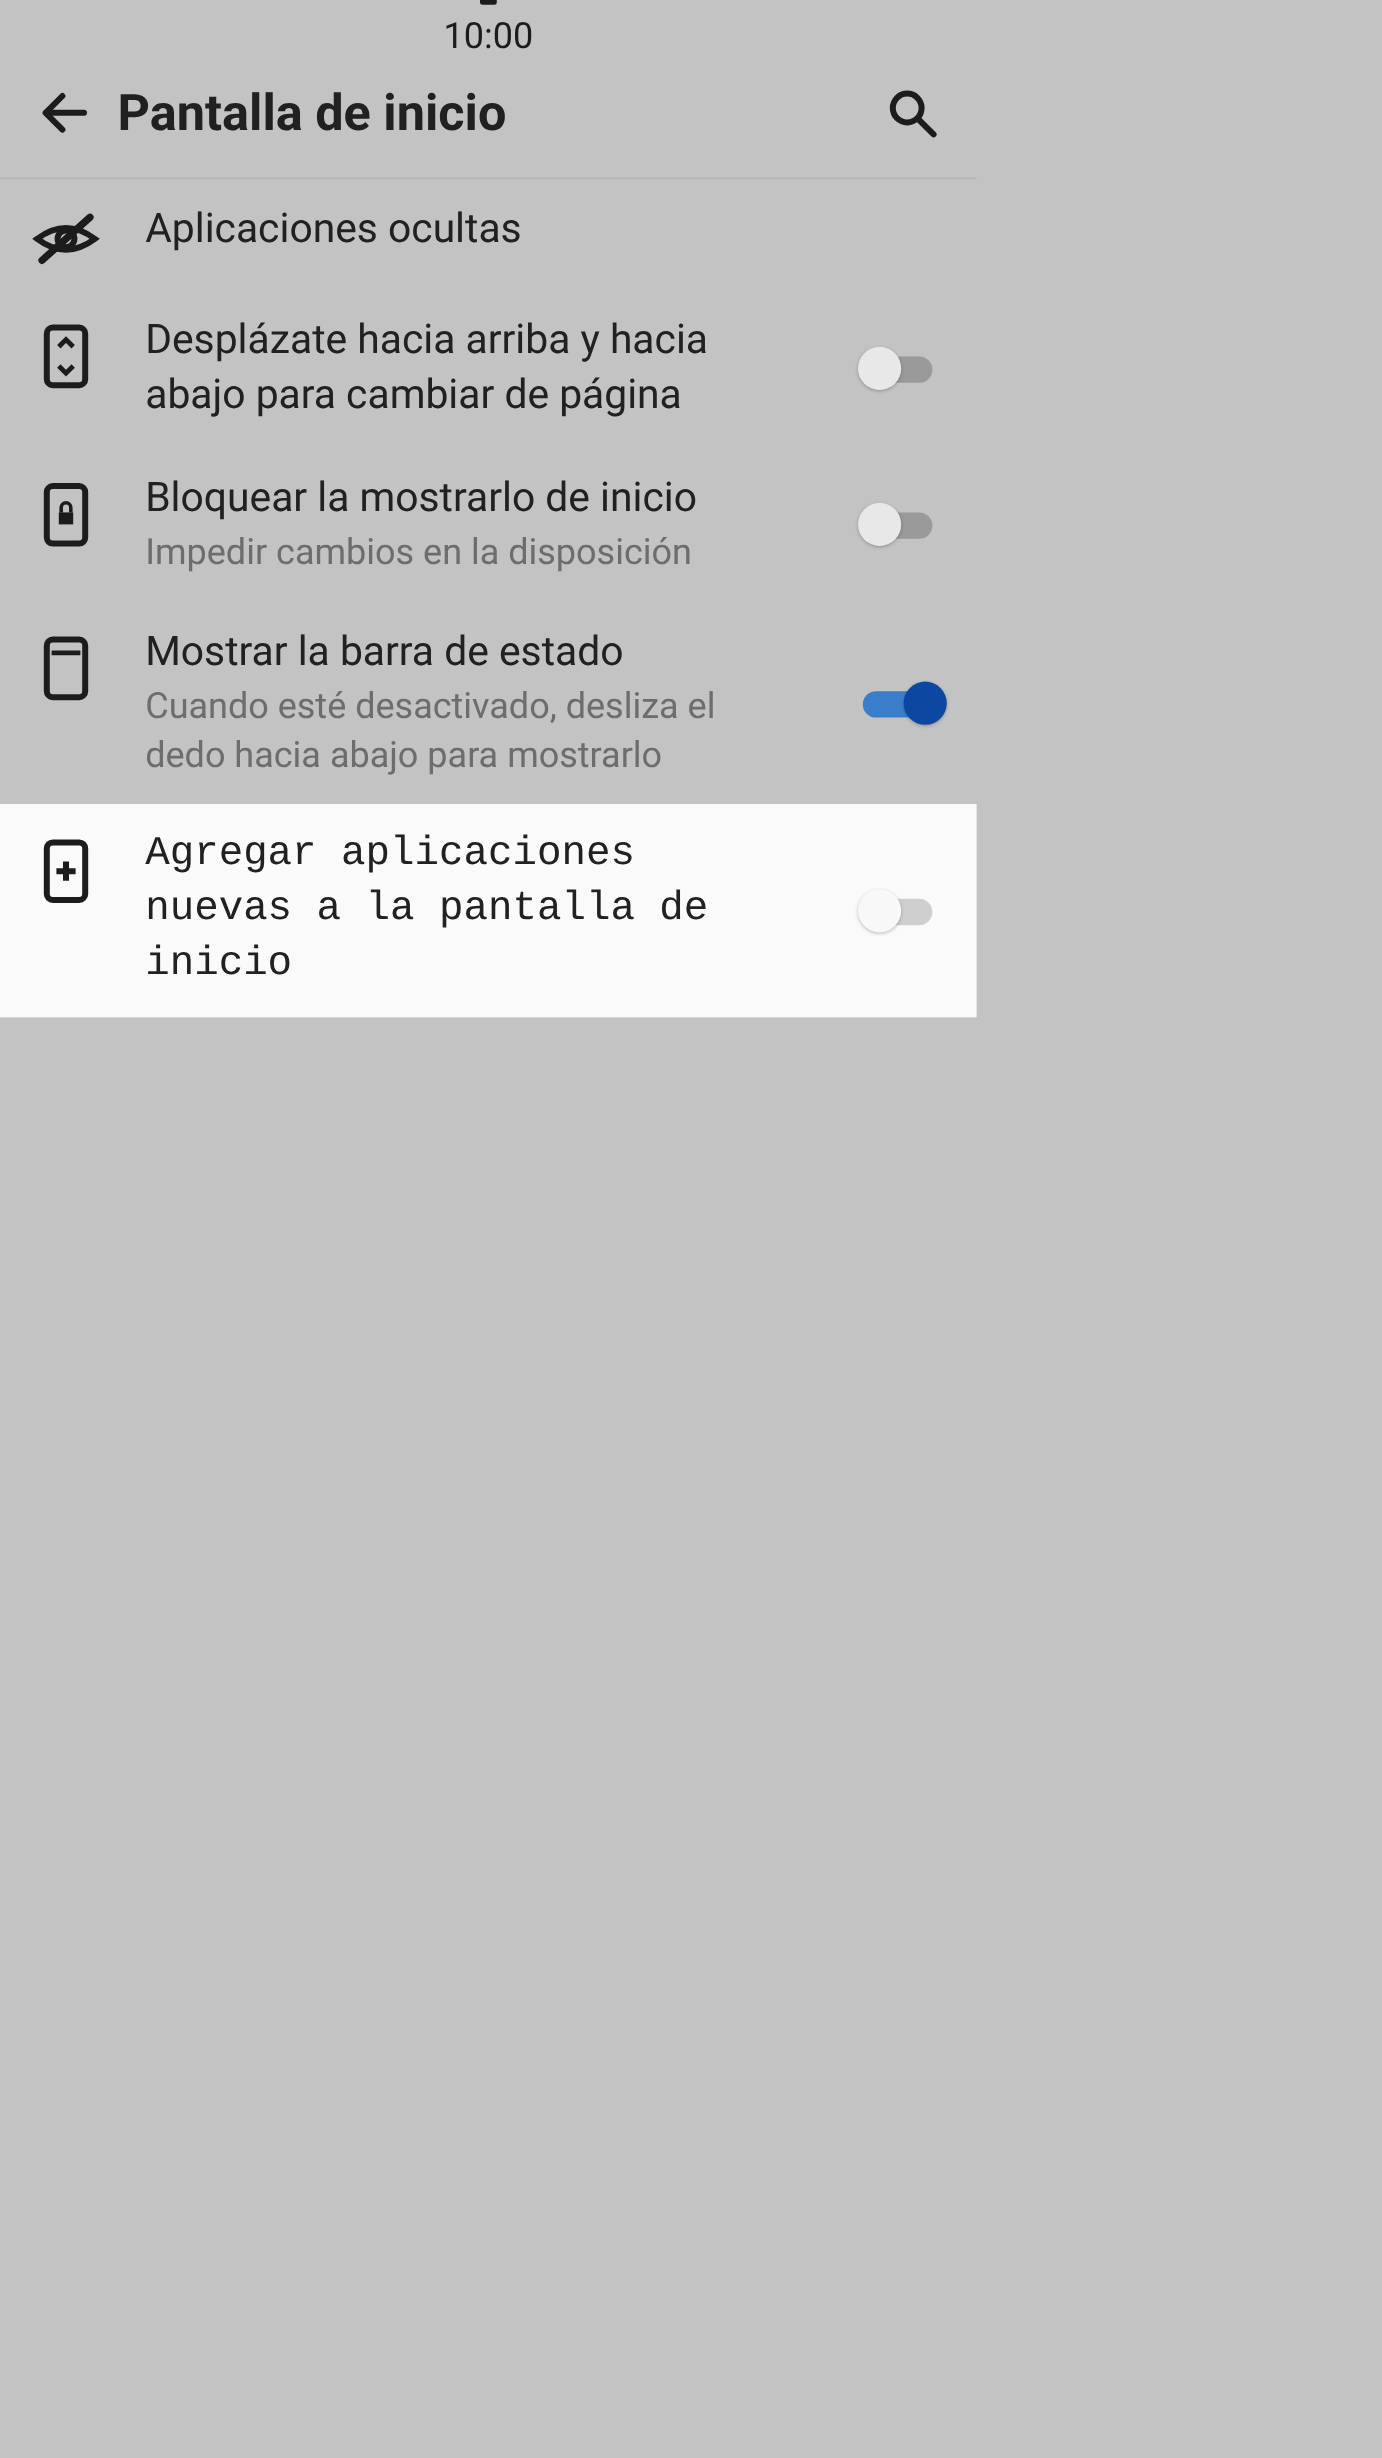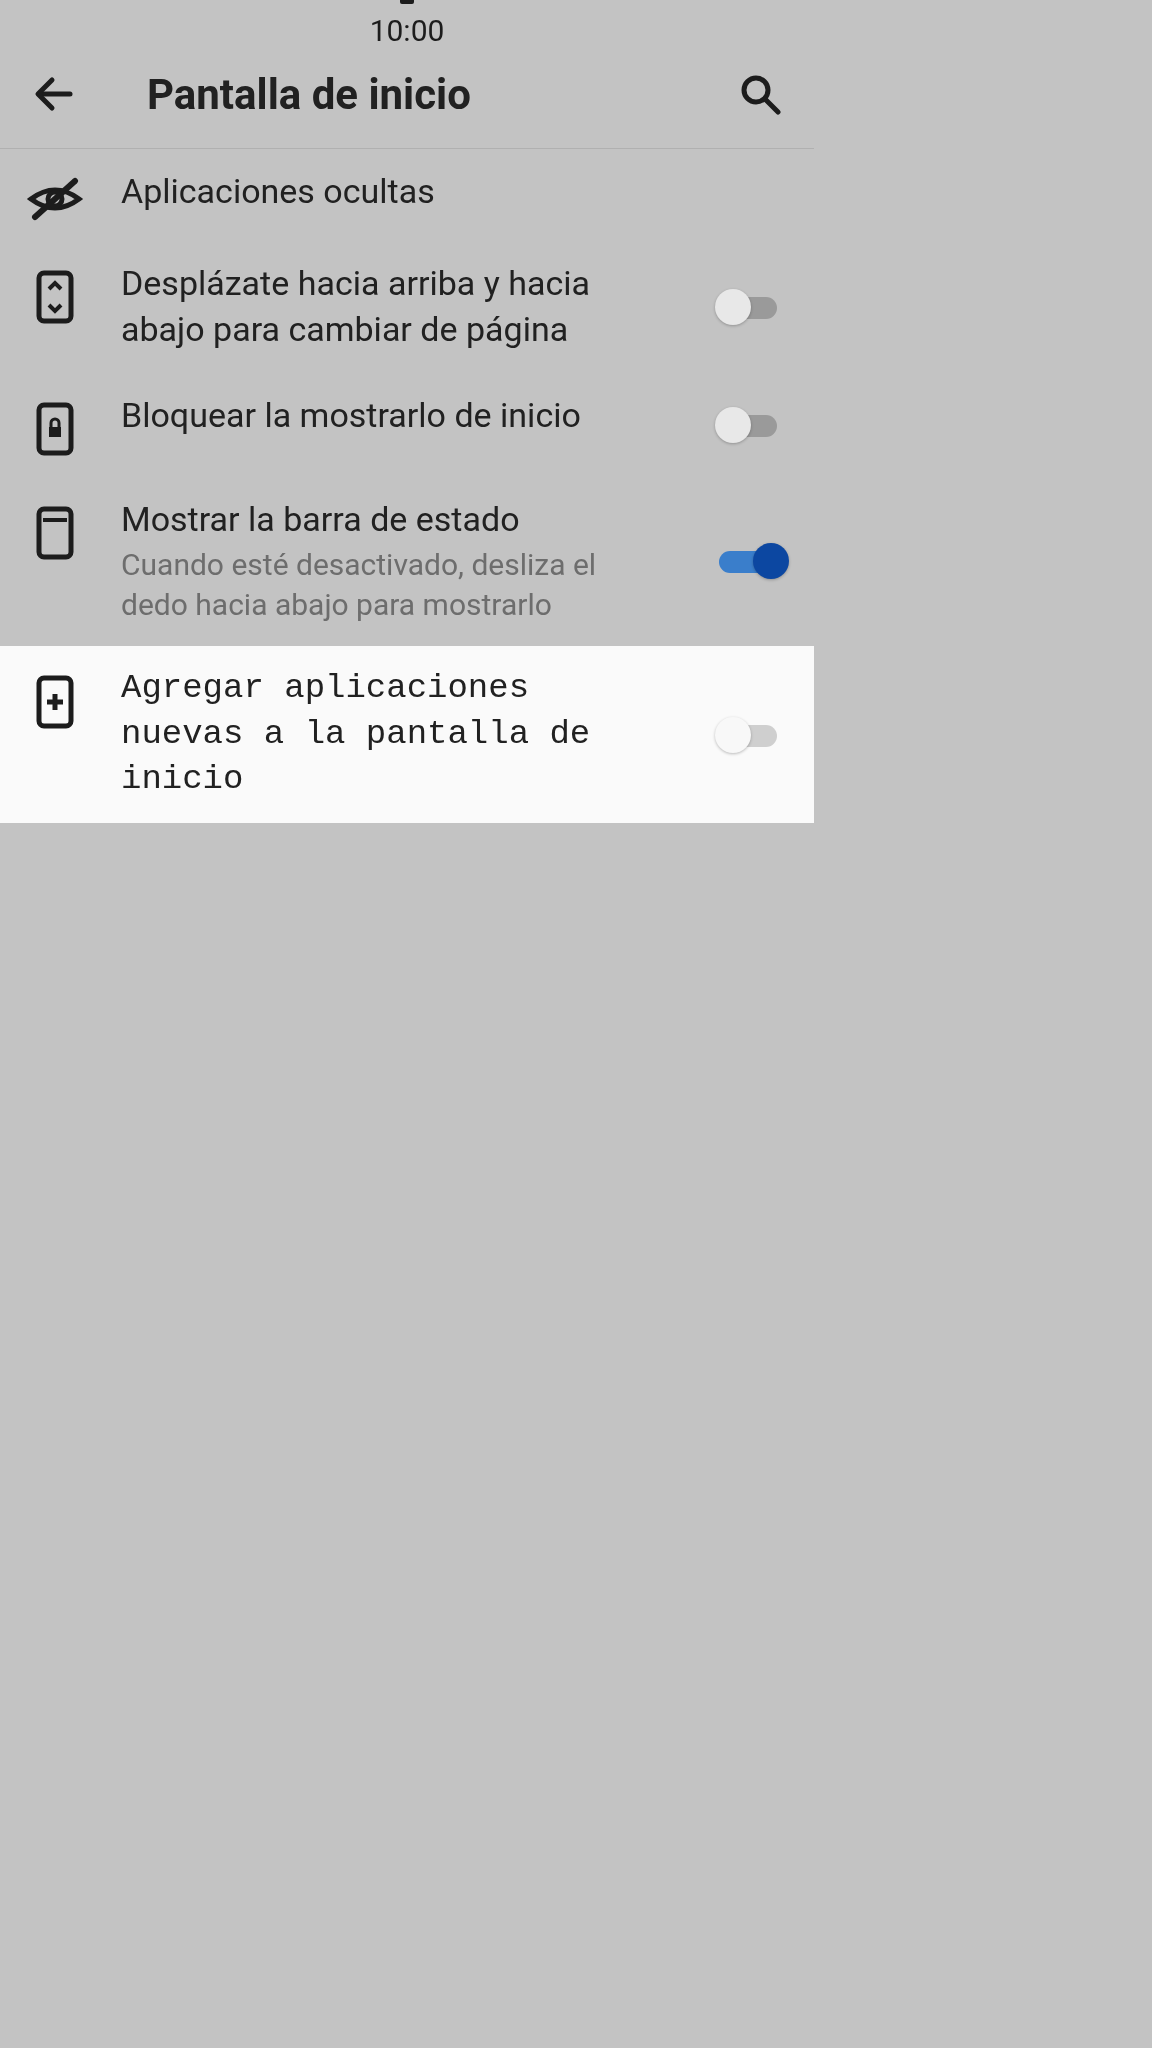--- a/index.html
+++ b/index.html
@@ -19,21 +19,21 @@
       font-size: 30px;
       font-weight: 400;
       color: #1c1c1c;
       flex-direction: column;
     }
     .status-icons { display: flex; align-items: center; gap: 6px; }
     .header {
       display: flex;
       align-items: center;
       padding: 20px 28px 28px 28px;
-      gap: 67px;
+      gap: 18px;
       border-bottom: 1px solid #b0b0b0;
     }
     .back-btn { width: 52px; height: 52px; display:flex; align-items:center; justify-content:center; }
     .title { font-size: 42px; font-weight: 700; flex: 1; }
     .search-btn { width: 52px; height: 52px; display:flex; align-items:center; justify-content:center; }
     .list { }
     .item {
       display: flex;
       align-items: flex-start;
       padding: 20px 25px;
@@ -178,20 +178,21 @@
   <div class="item">
     <div class="icon-slot">
       <svg width="40" height="56" viewBox="0 0 40 56">
           <rect x="4" y="4" width="32" height="48" rx="5" fill="none" stroke="#1c1c1c" stroke-width="5"></rect>
           <rect x="14" y="26" width="12" height="10" fill="#1c1c1c"></rect>
           <path d="M16 26 v-4 a4 4 0 0 1 8 0 v4" fill="none" stroke="#1c1c1c" stroke-width="3"></path>
         </svg>
     </div>
     <div class="text-slot">
       <div class="item-title">Bloquear la mostrarlo de inicio</div>
+      <div class="item-sub">Impedir cambios en la disposición</div>
     </div>
     <div class="toggle-slot">
       <div class="toggle off">
           <div class="track"></div>
           <div class="thumb"></div>
         </div>
     </div>
   </div>
 
 

